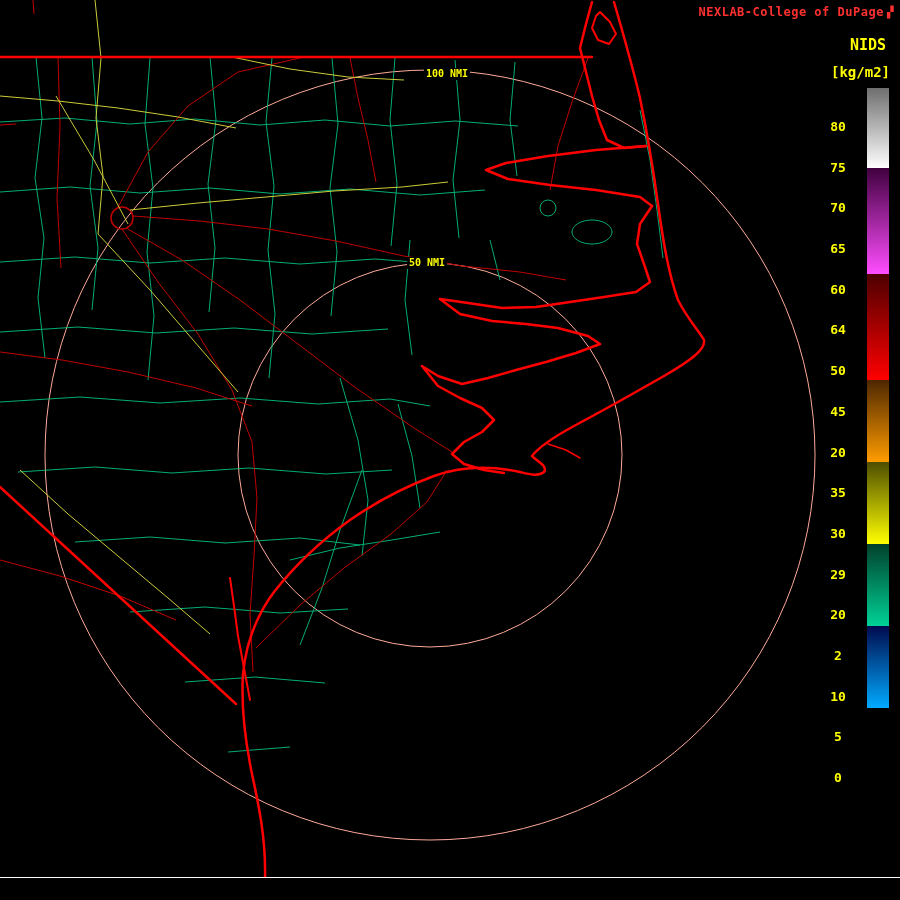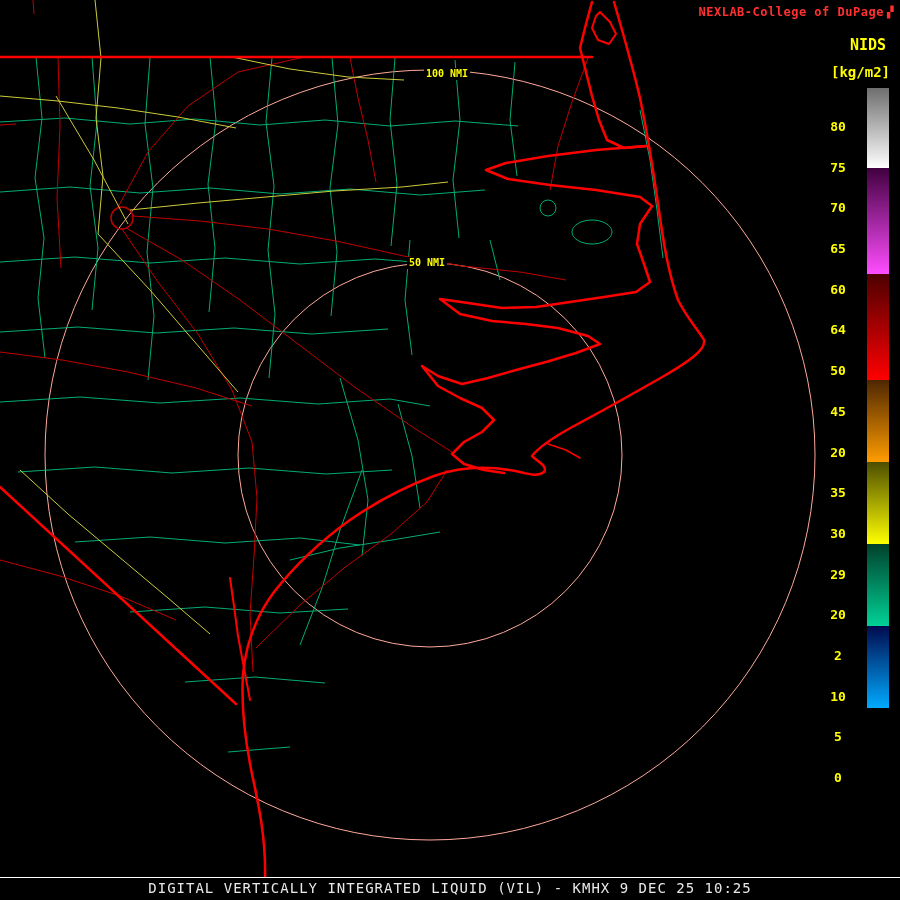--- a/index.html
+++ b/index.html
@@ -217,15 +217,14 @@
       <div class="cb-tick" style="top: 647.938px;">2</div>
       <div class="cb-tick" style="top: 688.625px;">10</div>
       <div class="cb-tick" style="top: 729.312px;">5</div>
       <div class="cb-tick" style="top: 770px;">0</div>
     </div>
 
   <div id="ring-label-50" class="ring-label">50 NMI</div>
   <div id="ring-label-100" class="ring-label">100 NMI</div>
 
   <div id="footer-line"></div>
-  <div id="caption">DIGITAL VERTICALLY INTEGRATED LIQUID (VIL) - KMHX 9 DEC 25 10:25</div>
 
 </div>
 
 </body></html>

